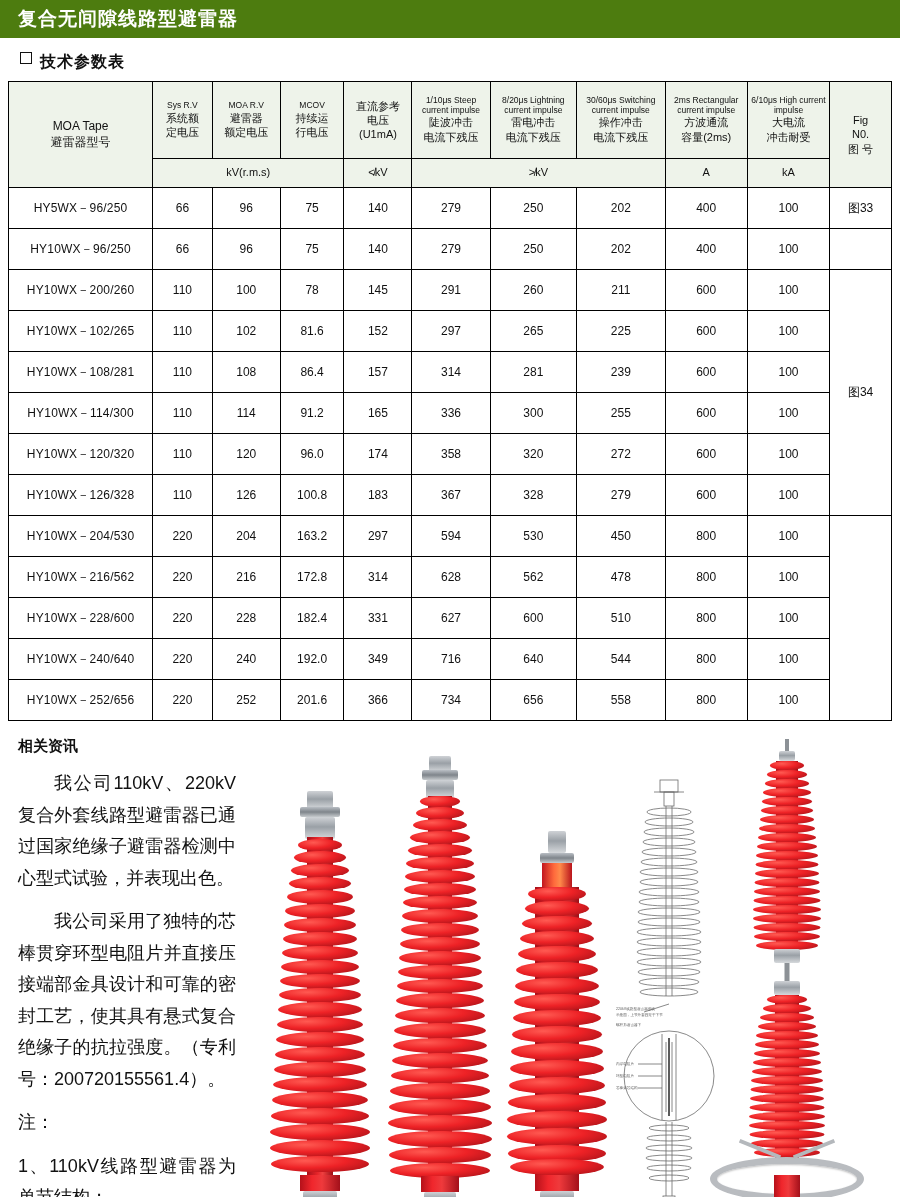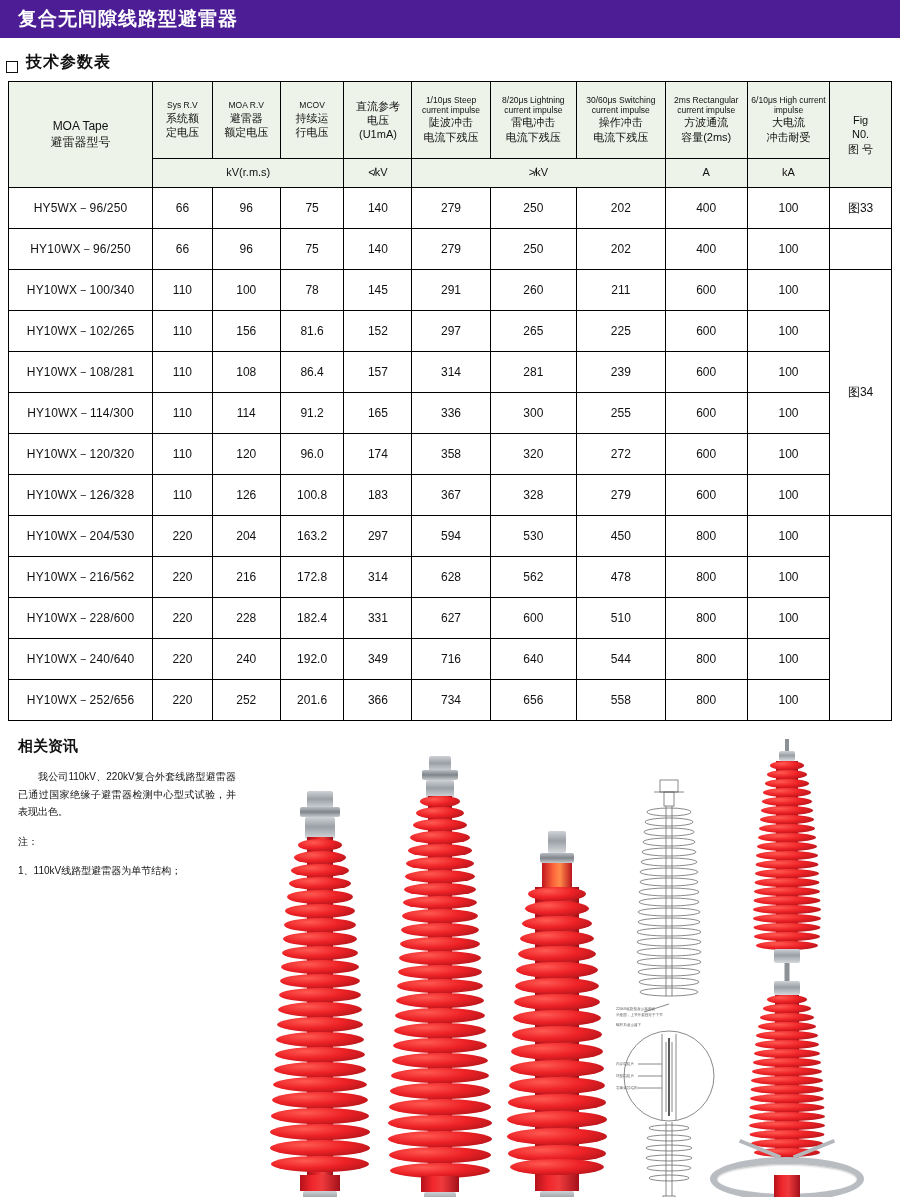--- a/index.html
+++ b/index.html
@@ -7,36 +7,36 @@
     width:900px;height:1197px;
     background:#ffffff;
     font-family:"Liberation Sans","DejaVu Sans",sans-serif;
     color:#111;
     position:relative;
     overflow:hidden;
   }
   
   .page-header{
     height:38px;
-    background:#4c1d95;
+    background:#4d7c0f;
     display:flex;align-items:center;
     padding-left:18px;
     box-sizing:border-box;
   }
   .page-header .title{
     color:#ffffff;
     font-size:19px;
     font-weight:bold;
     letter-spacing:1px;
   }
 
   
   .section-head{
-    display:flex;align-items:flex-end;
-    padding:14px 0 8px 6px;
+    display:flex;align-items:flex-start;
+    padding:14px 0 8px 20px;
   }
   .section-head .sq{
     width:10px;height:10px;
     border:1.6px solid #111;
     margin-right:8px;
     display:inline-block;
   }
   .section-head .sh-text{
     font-size:16px;font-weight:bold;letter-spacing:1px;
   }
@@ -88,21 +88,21 @@
     width:250px;
     padding:0 14px 0 18px;
     box-sizing:border-box;
   }
   .info-title{
     font-size:15px;font-weight:bold;
     margin:6px 0 8px 0;
   }
   .info-col p{
     margin:12px 0 6px 0;
-    font-size:10px;
+    font-size:18px;
     line-height:1.75;
     text-align:justify;
     text-indent:2em;
   }
   .info-col p.noindent{text-indent:0;}
 
   
   .figures{
     flex:1;
     position:relative;
@@ -254,36 +254,36 @@
       <td>75</td>
       <td>140</td>
       <td>279</td>
       <td>250</td>
       <td>202</td>
       <td>400</td>
       <td>100</td>
       <td class="fig"></td>
     </tr>
     <tr>
-      <td class="model">HY10WX－100/340</td>
+      <td class="model">HY10WX－200/260</td>
       <td>110</td>
       <td>100</td>
       <td>78</td>
       <td>145</td>
       <td>291</td>
       <td>260</td>
       <td>211</td>
       <td>600</td>
       <td>100</td>
       <td class="fig" rowspan="6">图34</td>
     </tr>
     <tr>
       <td class="model">HY10WX－102/265</td>
       <td>110</td>
-      <td>156</td>
+      <td>102</td>
       <td>81.6</td>
       <td>152</td>
       <td>297</td>
       <td>265</td>
       <td>225</td>
       <td>600</td>
       <td>100</td>
     </tr>
     <tr>
       <td class="model">HY10WX－108/281</td>
@@ -396,20 +396,21 @@
     </tr>
   </tbody>
 </table>
 </div>
 
 <div class="lower">
 
   <div class="info-col">
     <div class="info-title">相关资讯</div>
     <p>我公司110kV、220kV复合外套线路型避雷器已通过国家绝缘子避雷器检测中心型式试验，并表现出色。</p>
+    <p>我公司采用了独特的芯棒贯穿环型电阻片并直接压接端部金具设计和可靠的密封工艺，使其具有悬式复合绝缘子的抗拉强度。（专利号：200720155561.4）。</p>
     <p class="noindent">注：</p>
     <p class="noindent">1、110kV线路型避雷器为单节结构；</p>
   </div>
 
   <div class="figures">
 
     <div class="fig-item" style="left:10px;top:60px;width:120px;">
       <div style="position:relative;height:430px;">
 
         <div class="fitting" style="position:absolute;left:50%;transform:translateX(-50%);top:0;width:26px;height:18px;"></div>

